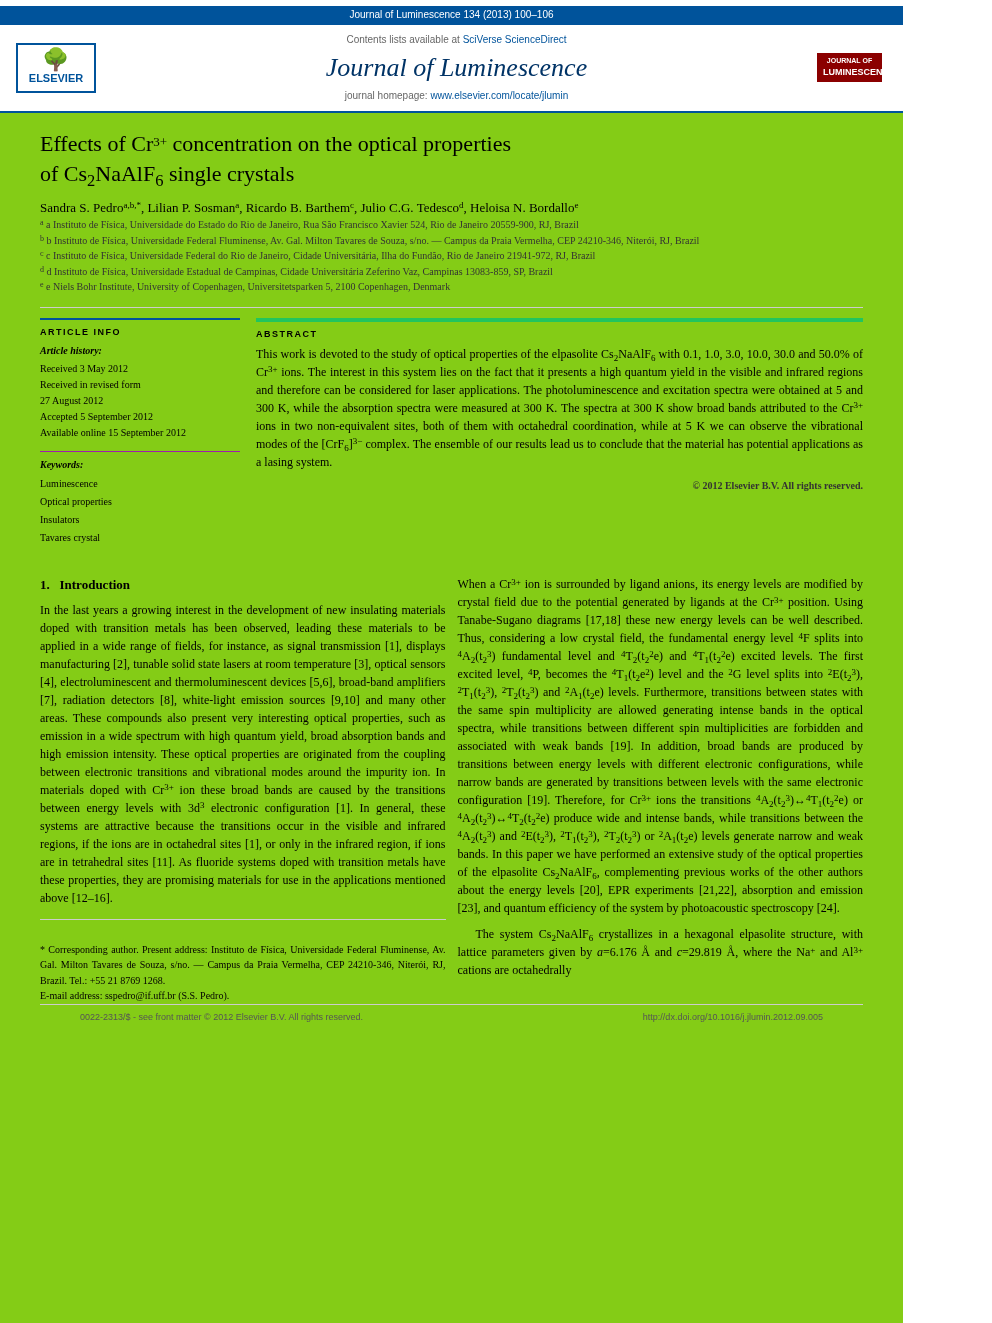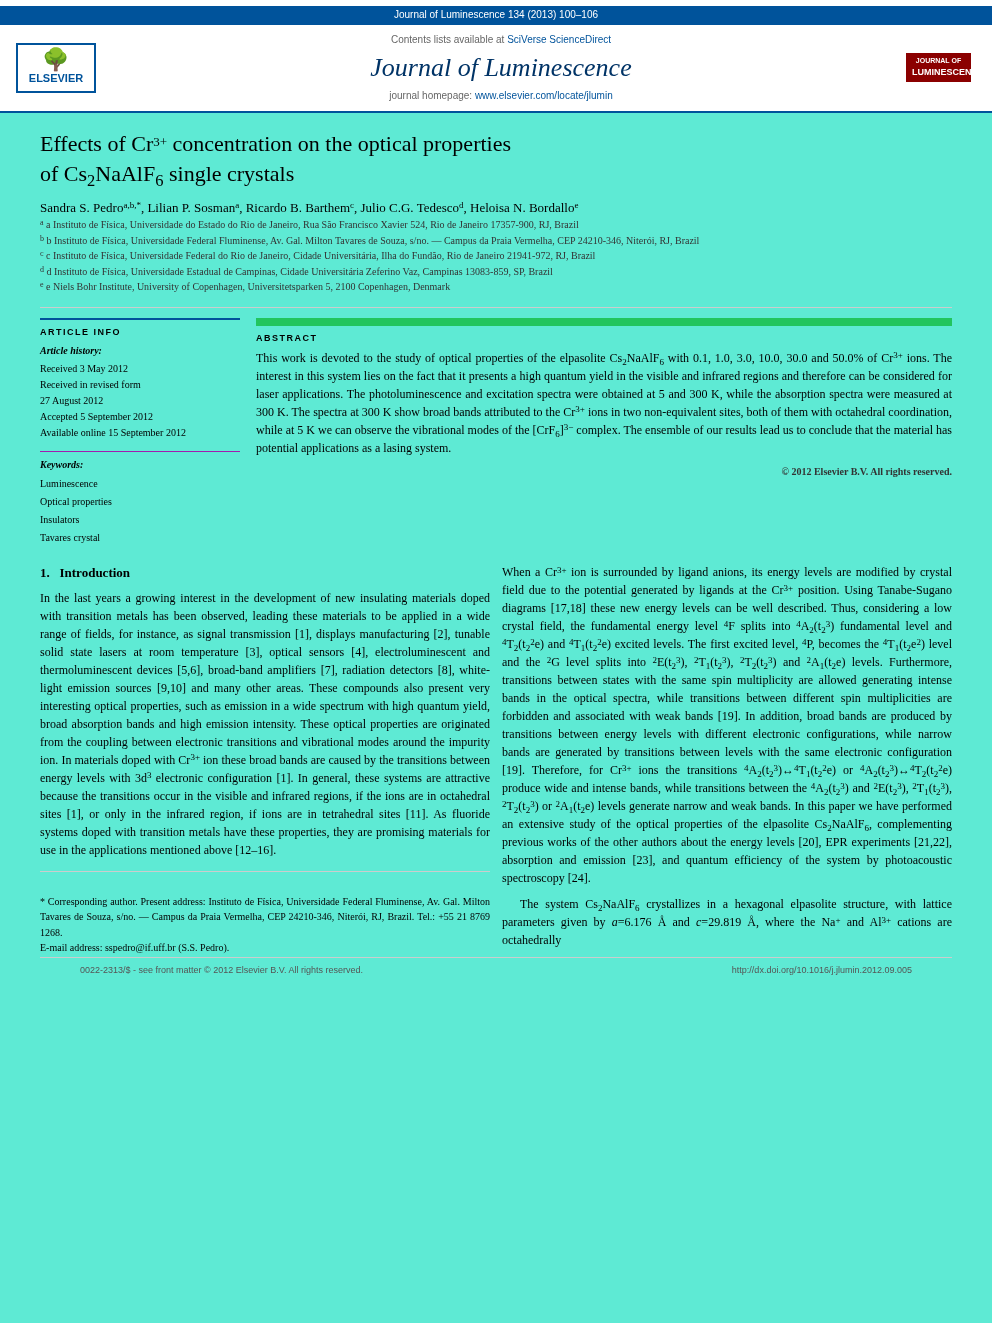--- a/index.html
+++ b/index.html
@@ -4,23 +4,23 @@
   <style>
     * { box-sizing: border-box; margin: 0; padding: 0; }
     body {
       font-family: 'Times New Roman', Times, serif;
       background: #fff;
       color: #000;
       font-size: 13px;
       line-height: 1.45;
     }
     .page {
-      width: 992px;
+      width: 903px;
       min-height: 1323px;
-      background: #5eead4;
+      background: #84cc16;
       position: relative;
     }
     
     .journal-header {
       background: #fff;
       border-bottom: 2px solid #00539b;
       padding: 6px 0 0 0;
     }
     .header-top-bar {
       background: #00539b;
@@ -170,21 +170,21 @@
       display: block;
       margin-bottom: 3px;
     }
     .keyword-item {
       font-size: 10px;
       display: block;
       line-height: 1.8;
     }
     
     .abstract-section {
-      border-top: 8px solid #22c55e;
+      border-top: 4px solid #22c55e;
       padding-top: 6px;
     }
     .abstract-text {
       font-size: 12px;
       text-align: justify;
       line-height: 1.5;
     }
     .abstract-text sup {
       font-size: 9px;
     }
@@ -192,21 +192,21 @@
       font-size: 10px;
       text-align: right;
       margin-top: 8px;
       color: #333;
       font-weight: bold;
     }
     
     .body-two-col {
       display: flex;
       gap: 12px;
-      margin-top: 16px;
+      margin-top: 28px;
     }
     .body-col {
       flex: 1;
       font-size: 12px;
       text-align: justify;
       line-height: 1.5;
     }
     .body-col p {
       margin-bottom: 8px;
       text-indent: 0;
@@ -293,21 +293,21 @@
     <div class="article-title">
       Effects of Cr<sup>3+</sup> concentration on the optical properties<br>
       of Cs<sub>2</sub>NaAlF<sub>6</sub> single crystals
     </div>
 
     <div class="authors-line">
       Sandra S. Pedro<sup>a,b,*</sup>, Lilian P. Sosman<sup>a</sup>, Ricardo B. Barthem<sup>c</sup>, Julio C.G. Tedesco<sup>d</sup>, Heloisa N. Bordallo<sup>e</sup>
     </div>
 
     <div class="affiliations">
-      <sup>a</sup> <span>a Instituto de Física, Universidade do Estado do Rio de Janeiro, Rua São Francisco Xavier 524, Rio de Janeiro 17357-900, RJ, Brazil</span><br>
+      <sup>a</sup> <span>a Instituto de Física, Universidade do Estado do Rio de Janeiro, Rua São Francisco Xavier 524, Rio de Janeiro 20559-900, RJ, Brazil</span><br>
       <sup>b</sup> <span>b Instituto de Física, Universidade Federal Fluminense, Av. Gal. Milton Tavares de Souza, s/no. — Campus da Praia Vermelha, CEP 24210-346, Niterói, RJ, Brazil</span><br>
       <sup>c</sup> <span>c Instituto de Física, Universidade Federal do Rio de Janeiro, Cidade Universitária, Ilha do Fundão, Rio de Janeiro 21941-972, RJ, Brazil</span><br>
       <sup>d</sup> <span>d Instituto de Física, Universidade Estadual de Campinas, Cidade Universitária Zeferino Vaz, Campinas 13083-859, SP, Brazil</span><br>
       <sup>e</sup> <span>e Niels Bohr Institute, University of Copenhagen, Universitetsparken 5, 2100 Copenhagen, Denmark</span>
     </div>
 
     <hr class="divider-line">
 
     <div class="two-col">
 

